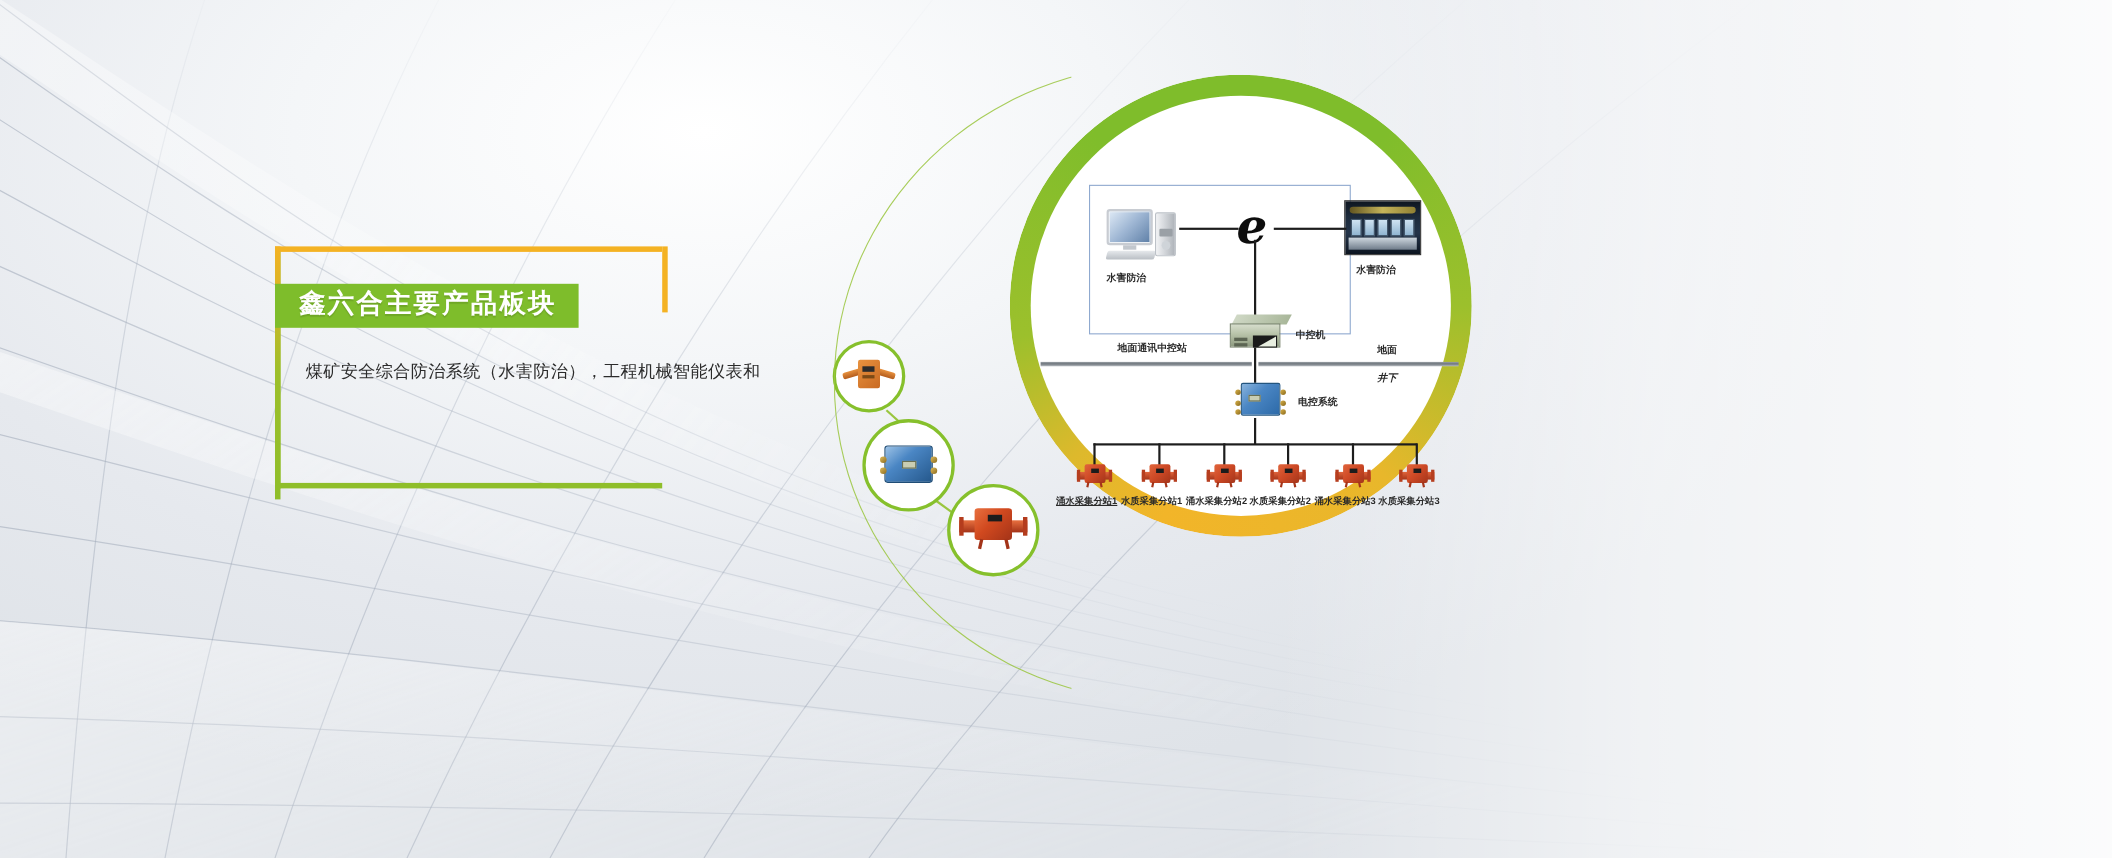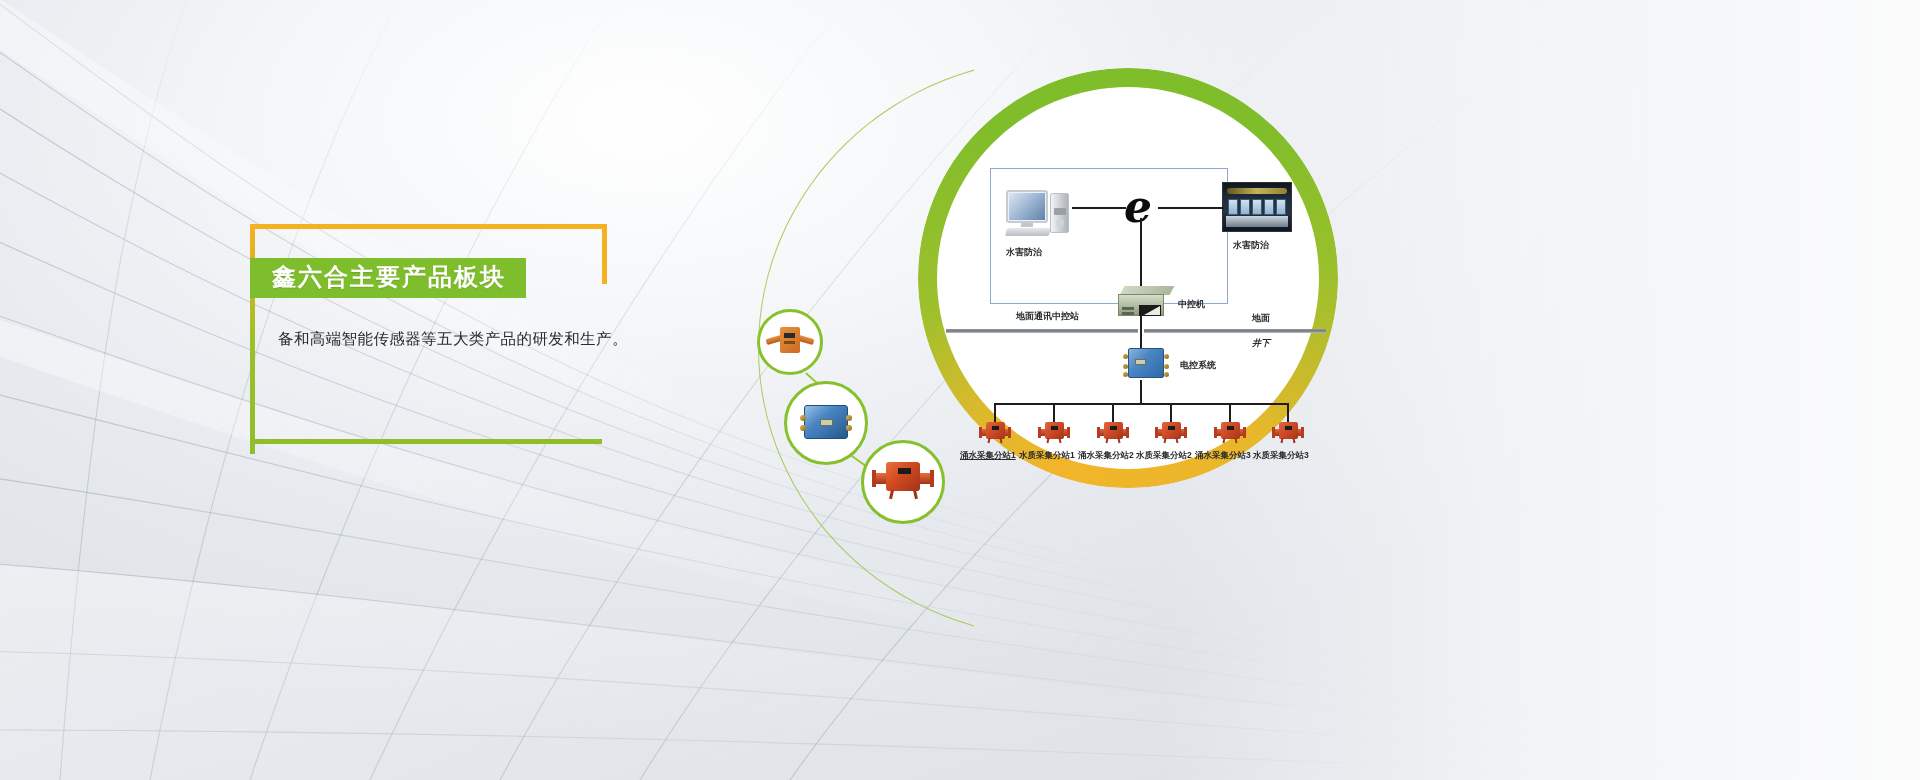--- a/index.html
+++ b/index.html
@@ -280,21 +280,21 @@
       <path d="M-60,560 C 390,592 850,668 1630,744 L1630,780 L-60,780 Z"></path>
     </g>
   </svg>
   <div class="bg-fade-right"></div>
 
   <div class="text-panel">
     <div class="frame">
       <div class="frame-left-grad"></div>
     </div>
     <div class="body-text">
-      <div>备和高端智能传感器等五大类产品的研发和生产。</div>
+      <div>煤矿安全综合防治系统（水害防治），工程机械智能仪表和</div>
     </div>
   </div>
 
   <div class="title-banner">
     <span class="title-text">鑫六合主要产品板块</span>
   </div>
 
   <div class="connector" style="left:806px; top:372px; width:46px; transform:rotate(42deg);"></div>
   <div class="connector" style="left:848px; top:452px; width:46px; transform:rotate(36deg);"></div>
 

